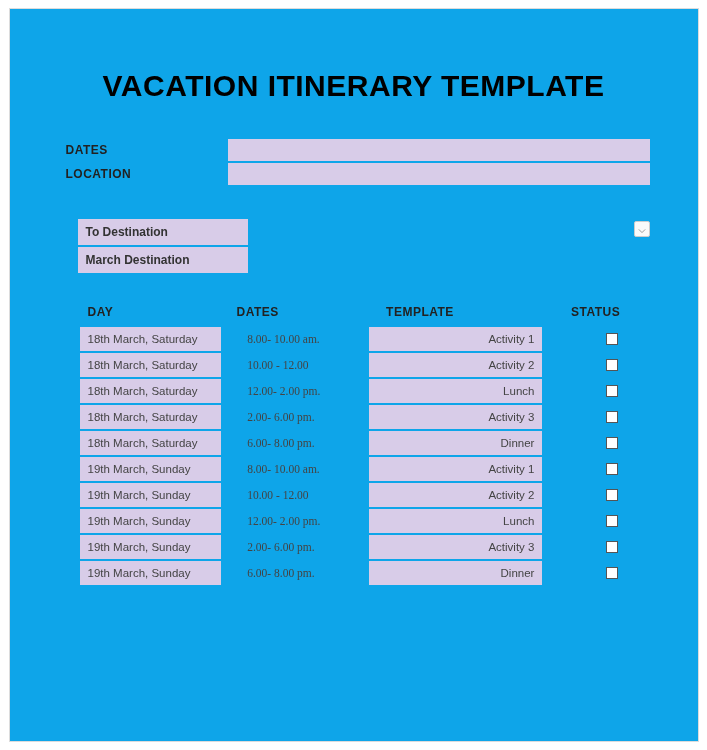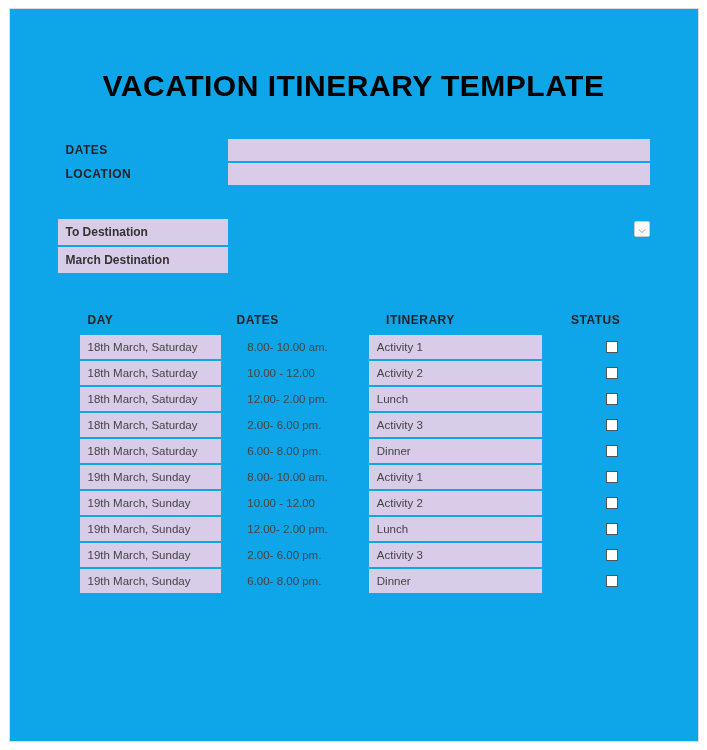--- a/index.html
+++ b/index.html
@@ -45,20 +45,21 @@
       align-items: center;
     }
     .meta-value {
       flex: 1;
       background: #d8cce8;
       min-height: 20px;
     }
     .destination-block {
       margin-top: 34px;
       position: relative;
+      margin-left: 20px;
     }
     .dest-row {
       display: flex;
       margin-bottom: 2px;
     }
     .dest-label {
       background: #d8cce8;
       width: 170px;
       font-size: 12px;
       font-weight: 700;
@@ -77,21 +78,21 @@
       display: flex;
       align-items: center;
       justify-content: center;
       cursor: pointer;
     }
     .dropdown-toggle svg {
       width: 8px;
       height: 6px;
     }
     .table-wrap {
-      margin-top: 40px;
+      margin-top: 32px;
       padding-left: 22px;
     }
     .table-header {
       display: flex;
       font-size: 12px;
       font-weight: 700;
       letter-spacing: 0.5px;
       color: #222;
       padding-bottom: 8px;
     }
@@ -108,26 +109,28 @@
     }
     .cell-day {
       width: 150px;
       background: #d8cce8;
       padding: 6px 8px;
     }
     .cell-time {
       width: 128px;
       padding: 6px 8px 6px 16px;
       margin-left: 10px;
+      font-family: Liberation Serif, serif;
     }
     .cell-activity {
       width: 184px;
       background: #d8cce8;
       padding: 6px 8px;
       margin-left: 16px;
+      text-align: right;
     }
     .cell-status {
       width: 80px;
       display: flex;
       justify-content: center;
       align-items: center;
       margin-left: 32px;
     }
     .checkbox {
       width: 12px;
@@ -168,21 +171,21 @@
     </div>
     <div class="dest-row">
       <div class="dest-label">March Destination</div>
     </div>
   </div>
 
   <div class="table-wrap">
     <div class="table-header">
       <div class="col-day">DAY</div>
       <div class="col-time">DATES</div>
-      <div class="col-activity">ITINERARY</div>
+      <div class="col-activity">TEMPLATE</div>
       <div class="col-status">STATUS</div>
     </div>
     <div id="table-body">
         <div class="table-row">
           <div class="cell-day">18th March, Saturday</div>
           <div class="cell-time">8.00- 10.00 am.</div>
           <div class="cell-activity">Activity 1</div>
           <div class="cell-status">
             <div class="checkbox"></div>
           </div>

